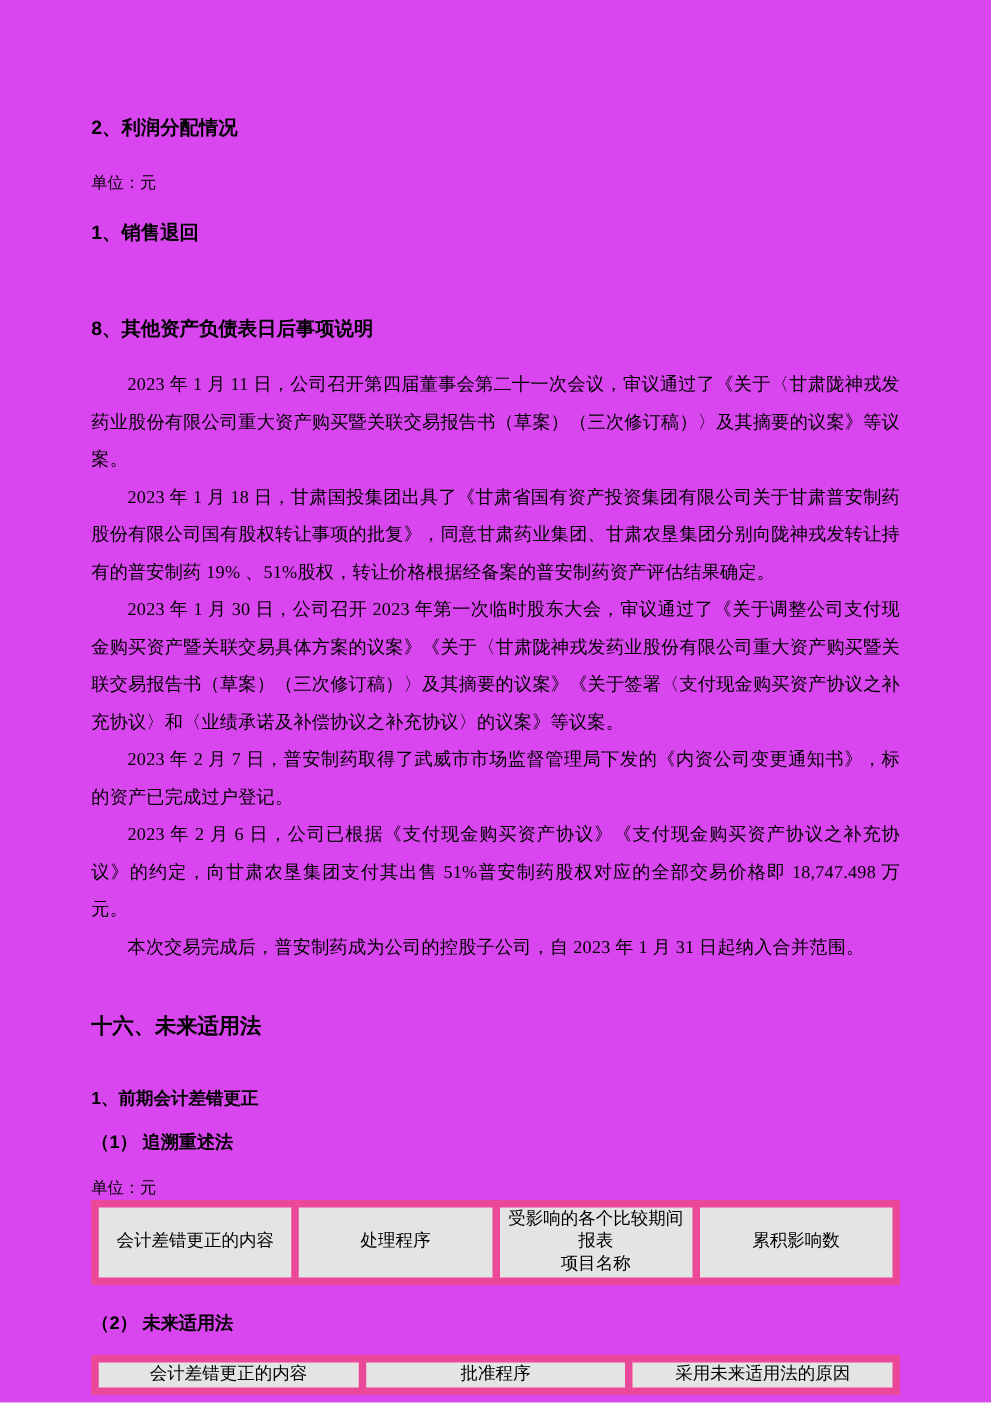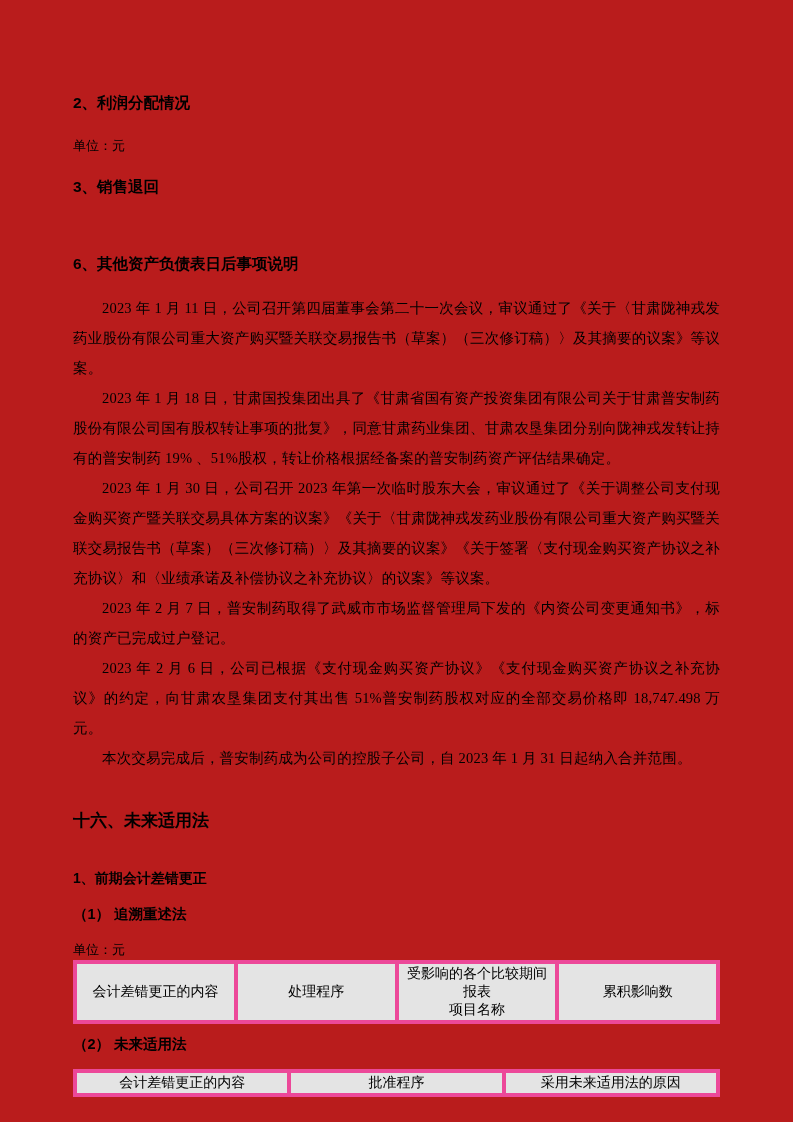--- a/index.html
+++ b/index.html
@@ -1,21 +1,21 @@
 <!DOCTYPE html>
 <html><head>
 <meta charset="utf-8">
 <style>
   * { box-sizing: border-box; }
   html, body { margin: 0; padding: 0; background: #ffffff; }
   .page {
     position: relative;
     width: 793px;
     height: 1122px;
-    background: #b91c1c;
+    background: #d946ef;
     color: #000000;
     font-family: "Liberation Serif", "DejaVu Serif", serif;
     padding: 0 73px;
     overflow: hidden;
   }
   .hd {
     font-family: "Liberation Sans", "DejaVu Sans", sans-serif;
     font-weight: 700;
     margin: 0;
     line-height: 19px;
@@ -28,21 +28,21 @@
   .mt-profit { margin-top: 93px; }
   .mt-unit1  { margin-top: 26px; }
   .mt-sales  { margin-top: 23px; }
   .mt-other  { margin-top: 58px; }
   .mt-paras  { margin-top: 20px; }
   .mt-sec16  { margin-top: 38px; }
   .mt-error  { margin-top: 39px; }
   .mt-retro  { margin-top: 19px; }
   .mt-unit2  { margin-top: 19px; }
   .mt-tbl1   { margin-top: 2px; }
-  .mt-pros   { margin-top: 12px; }
+  .mt-pros   { margin-top: 23px; }
   .mt-tbl2   { margin-top: 16px; }
 
   .unit-label {
     text-align: left;
     font-size: 13px;
     line-height: 16px;
   }
   p.body-para {
     margin: 0;
     font-size: 14.5px;
@@ -51,21 +51,21 @@
     text-indent: 29px;
     letter-spacing: 0.2px;
   }
   table.doc-table {
     width: 100%;
     border-collapse: collapse;
     border: 2px solid #000000;
     table-layout: fixed;
   }
   table.doc-table th {
-    border: 4px solid #ec4899;
+    border: 6px solid #ec4899;
     background: #e4e4e4;
     font-weight: 400;
     font-family: "Liberation Serif", "DejaVu Serif", serif;
     font-size: 14px;
     line-height: 18px;
     text-align: center;
     vertical-align: middle;
     padding: 1px 6px;
     white-space: pre-line;
   }
@@ -74,23 +74,23 @@
 </style>
 </head>
 <body>
 
 <div class="page">
 
   <h2 class="hd hd-l2 mt-profit">2、利润分配情况</h2>
 
   <div class="unit-label mt-unit1">单位：元</div>
 
-  <h2 class="hd hd-l2 mt-sales">3、销售退回</h2>
+  <h2 class="hd hd-l2 mt-sales">1、销售退回</h2>
 
-  <h2 class="hd hd-l2 mt-other">6、其他资产负债表日后事项说明</h2>
+  <h2 class="hd hd-l2 mt-other">8、其他资产负债表日后事项说明</h2>
 
   <div class="mt-paras">
     <p class="body-para">2023 年 1 月 11 日，公司召开第四届董事会第二十一次会议，审议通过了《关于〈甘肃陇神戎发药业股份有限公司重大资产购买暨关联交易报告书（草案）（三次修订稿）〉及其摘要的议案》等议案。</p>
     <p class="body-para">2023 年 1 月 18 日，甘肃国投集团出具了《甘肃省国有资产投资集团有限公司关于甘肃普安制药股份有限公司国有股权转让事项的批复》，同意甘肃药业集团、甘肃农垦集团分别向陇神戎发转让持有的普安制药 19% 、51%股权，转让价格根据经备案的普安制药资产评估结果确定。</p>
     <p class="body-para">2023 年 1 月 30 日，公司召开 2023 年第一次临时股东大会，审议通过了《关于调整公司支付现金购买资产暨关联交易具体方案的议案》《关于〈甘肃陇神戎发药业股份有限公司重大资产购买暨关联交易报告书（草案）（三次修订稿）〉及其摘要的议案》《关于签署〈支付现金购买资产协议之补充协议〉和〈业绩承诺及补偿协议之补充协议〉的议案》等议案。</p>
     <p class="body-para">2023 年 2 月 7 日，普安制药取得了武威市市场监督管理局下发的《内资公司变更通知书》，标的资产已完成过户登记。</p>
     <p class="body-para">2023 年 2 月 6 日，公司已根据《支付现金购买资产协议》《支付现金购买资产协议之补充协议》的约定，向甘肃农垦集团支付其出售 51%普安制药股权对应的全部交易价格即 18,747.498 万元。</p>
     <p class="body-para">本次交易完成后，普安制药成为公司的控股子公司，自 2023 年 1 月 31 日起纳入合并范围。</p>
   </div>
 

